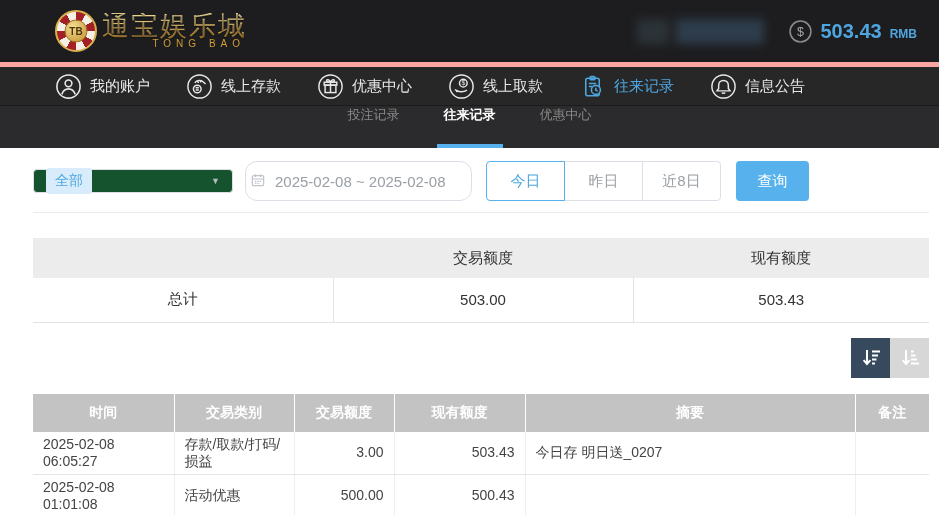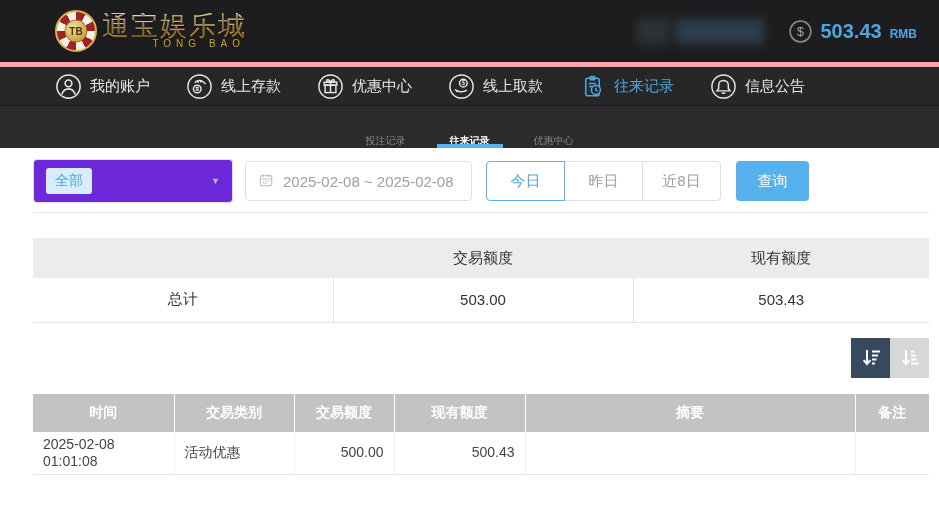--- a/index.html
+++ b/index.html
@@ -40,34 +40,34 @@
   .balance-unit{color:var(--accent-strong);font-size:12px;font-weight:bold;margin-top:5px}
   
   .navbar{height:43px;background:#272728;border-top:5px solid #fca5a5;
     display:flex;align-items:center;gap:36px;padding:0 0 0 55px}
   .nav-item{display:flex;align-items:center;gap:8px;color:#e8e8e8;font-size:15px;cursor:pointer;white-space:nowrap}
   .nav-item svg{width:27px;height:27px;display:block}
   .nav-item.active{color:var(--accent-strong)}
   
   .subtabs{height:43px;background:#2b2b2d;border-top:1px solid #1b1b1b;
     display:flex;justify-content:center;gap:44px}
-  .subtab{position:relative;display:flex;align-items:flex-end;height:100%;
-    color:#8a8a8a;font-size:10px;cursor:pointer}
+  .subtab{position:relative;display:flex;align-items:flex-start;height:100%;
+    color:#8a8a8a;font-size:13px;cursor:pointer}
   .subtab.active{color:#fff;font-weight:bold}
   .subtab.active::after{content:"";position:absolute;left:50%;transform:translateX(-50%);
     bottom:0;width:66px;height:4px;background:var(--accent)}
   
   .content{padding:13px 10px 0 33px}
   .filter-row{display:flex;align-items:center;gap:12px;height:40px}
-  .select-box{width:200px;height:44px;border:1px solid #dcdfe6;border-radius:4px;background:#6d28d9;
+  .select-box{width:200px;height:24px;border:1px solid #dcdfe6;border-radius:4px;background:#14532d;
     display:flex;align-items:center;justify-content:space-between;padding:0 12px;cursor:pointer}
   .select-tag{background:#d8ecfb;color:var(--accent-strong);font-size:14px;padding:4px 9px;border-radius:3px}
   .caret{color:#b6b9c0;font-size:9px}
-  .date-box{width:227px;height:40px;border:1px solid #dcdfe6;border-radius:4px;background:#fff;
-    display:flex;align-items:center;gap:9px;padding:0 12px;color:#9aa0a6;font-size:15px;cursor:pointer}
+  .date-box{width:227px;height:40px;border:1px solid #dcdfe6;border-radius:12px;background:#fff;
+    display:flex;align-items:center;gap:9px;padding:0 4px;color:#9aa0a6;font-size:15px;cursor:pointer}
   .date-box svg{width:16px;height:16px;flex:none}
   .btn-group{display:flex;margin-left:2px}
   .qbtn{height:40px;width:79px;background:#fff;border:1px solid #dcdfe6;color:#9aa0a6;
     font-size:15px;display:flex;align-items:center;justify-content:center;margin-left:-1px;cursor:pointer}
   .qbtn:first-child{border-radius:4px 0 0 4px;margin-left:0}
   .qbtn:last-child{border-radius:0 4px 4px 0}
   .qbtn.active{border-color:var(--accent);color:var(--accent-strong);position:relative;z-index:1}
   .search-btn{height:40px;width:73px;margin-left:3px;background:var(--accent);border:none;border-radius:4px;
     color:#fff;font-size:15px;display:flex;align-items:center;justify-content:center;cursor:pointer}
   .divider{height:1px;background:#eaeaea;margin:11px 0 0 0}
@@ -292,20 +292,28 @@
         <th>时间</th>
         <th>交易类别</th>
         <th>交易额度</th>
         <th>现有额度</th>
         <th>摘要</th>
         <th>备注</th>
       </tr>
     </thead>
     <tbody>
       <tr>
+        <td class="cell-left">2025-02-08 06:05:27</td>
+        <td class="cell-left">存款/取款/打码/损益</td>
+        <td class="cell-right">3.00</td>
+        <td class="cell-right">503.43</td>
+        <td class="cell-left">今日存 明日送_0207</td>
+        <td class="cell-left"></td>
+      </tr>
+      <tr>
         <td class="cell-left">2025-02-08 01:01:08</td>
         <td class="cell-left">活动优惠</td>
         <td class="cell-right">500.00</td>
         <td class="cell-right">500.43</td>
         <td class="cell-left"></td>
         <td class="cell-left"></td>
       </tr>
     </tbody>
   </table>
 

